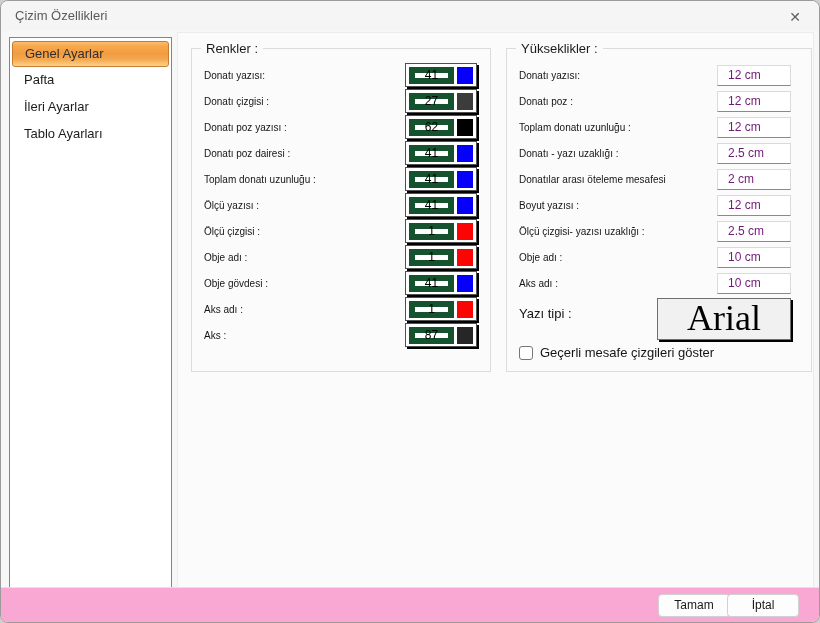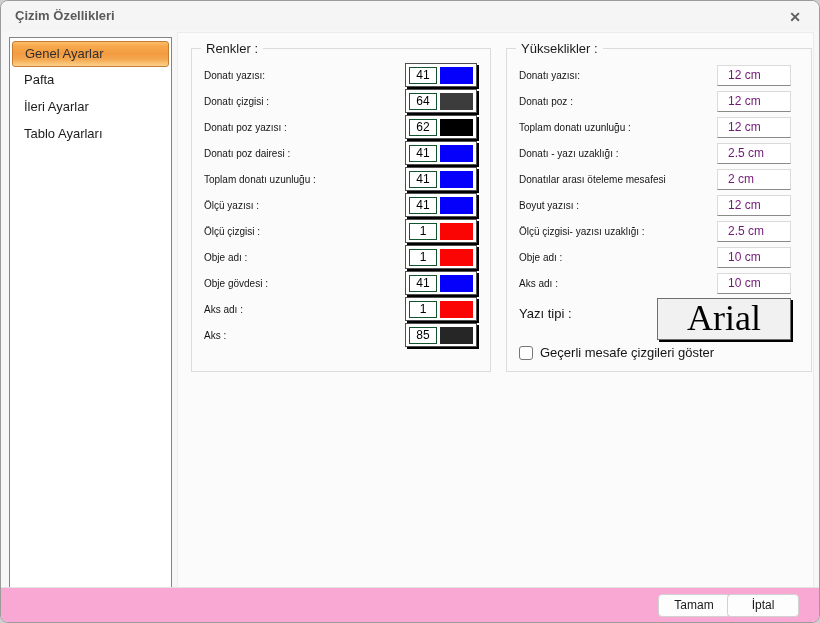--- a/index.html
+++ b/index.html
@@ -2,21 +2,21 @@
 <html><head>
 <meta charset="utf-8">
 <style>
   * { margin:0; padding:0; box-sizing:border-box; }
   html,body { width:820px; height:623px; background:#cfcfcf; font-family:"Liberation Sans", sans-serif; }
   .dialog {
     position:relative; width:820px; height:623px; background:#f7f7f7;
     border:1px solid #9b9b9b; border-radius:8px; overflow:hidden;
   }
   
-  .titlebar { position:absolute; left:0; top:0; width:100%; height:30px; background:#f5f5f5;font-weight:bold; }
+  .titlebar { position:absolute; left:0; top:0; width:100%; height:30px; background:#f5f5f5; }
   .titlebar .title { position:absolute; left:14px; top:7px; font-size:13px; color:#5a5a5a; }
   .close-btn { position:absolute; right:14px; top:6px; width:20px; height:20px; text-align:center;
     line-height:20px; font-size:14px; color:#5f5f5f; cursor:pointer; }
   
   .content-panel { position:absolute; left:176px; top:31px; width:637px; height:556px;
     background:#fbfbfb; border:1px solid #ececec; }
   
   .sidebar { position:absolute; left:8px; top:36px; width:163px; height:551px;
     background:#ffffff; border:1px solid #848484; padding-top:2px; }
   .side-item { height:26px; line-height:24px; padding-left:12px; font-size:13px; color:#1c1c1c;
@@ -31,21 +31,21 @@
   .group-colors  { left:190px; top:47px; width:300px; height:324px; }
   .group-heights { left:505px; top:47px; width:306px; height:324px; }
   .group-legend { position:absolute; top:-8px; left:9px; background:#fbfbfb; padding:0 5px;
     font-size:13px; color:#1a1a1a; }
   .rows { position:absolute; left:12px; right:13px; top:13px; }
   .row { height:26px; display:flex; align-items:center; }
   .row .lbl { flex:1; font-size:10px; color:#141414; }
   
   .swatch { width:72px; height:24px; background:#ffffff; border:1px solid #4f4f4f;
     box-shadow:2px 2px 0 0 #000; display:flex; align-items:center; padding:2px 3px; cursor:pointer; }
-  .swatch .num { width:28px; height:17px; border:1px solid #14532d; background:#fff;
+  .swatch .num { width:45px; height:17px; border:6px solid #14532d; background:#fff;
     font-size:12px; color:#000; display:flex; align-items:center; justify-content:center; }
   .swatch .col { flex:1; height:17px; margin-left:3px; }
   
   .rows-h { right:20px; }
   .hfield { width:74px; height:21px; background:#fff; border:1px solid #dadada;
     border-bottom-color:#8a8a8a; font-size:12px; color:#701a75; padding:0 0 0 10px;
     font-family:"Liberation Sans", sans-serif; outline:none; }
   
   .font-row { height:46px; display:flex; align-items:flex-start; padding-top:2px; }
   .font-row .lbl { flex:1; font-size:13px; color:#141414; margin-top:8px; }
@@ -91,21 +91,21 @@
       <div class="row">
         <span class="lbl">Donatı yazısı:</span>
         <span class="swatch">
           <span class="num">41</span>
           <span class="col" style="background-color: rgb(4, 0, 251);"></span>
         </span>
       </div>
       <div class="row">
         <span class="lbl">Donatı çizgisi :</span>
         <span class="swatch">
-          <span class="num">64</span>
+          <span class="num">27</span>
           <span class="col" style="background-color: rgb(60, 60, 60);"></span>
         </span>
       </div>
       <div class="row">
         <span class="lbl">Donatı poz yazısı :</span>
         <span class="swatch">
           <span class="num">62</span>
           <span class="col" style="background-color: rgb(0, 0, 0);"></span>
         </span>
       </div>
@@ -154,21 +154,21 @@
       <div class="row">
         <span class="lbl">Aks adı :</span>
         <span class="swatch">
           <span class="num">1</span>
           <span class="col" style="background-color: rgb(251, 4, 4);"></span>
         </span>
       </div>
       <div class="row">
         <span class="lbl">Aks :</span>
         <span class="swatch">
-          <span class="num">85</span>
+          <span class="num">87</span>
           <span class="col" style="background-color: rgb(38, 38, 38);"></span>
         </span>
       </div>
     </div>
   </div>
 
   <div class="group group-heights">
     <span class="group-legend">Yükseklikler :</span>
     <div class="rows rows-h">
       <div class="row">

